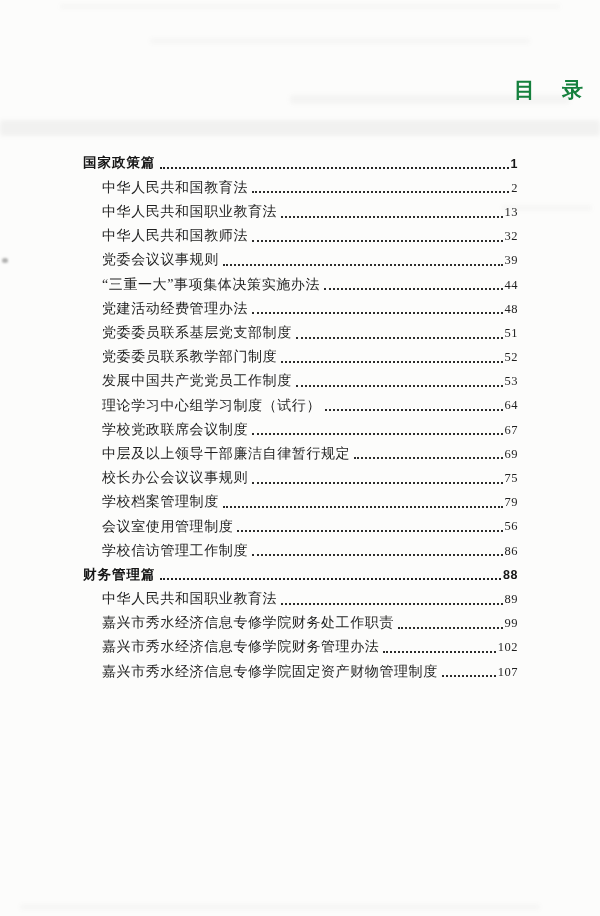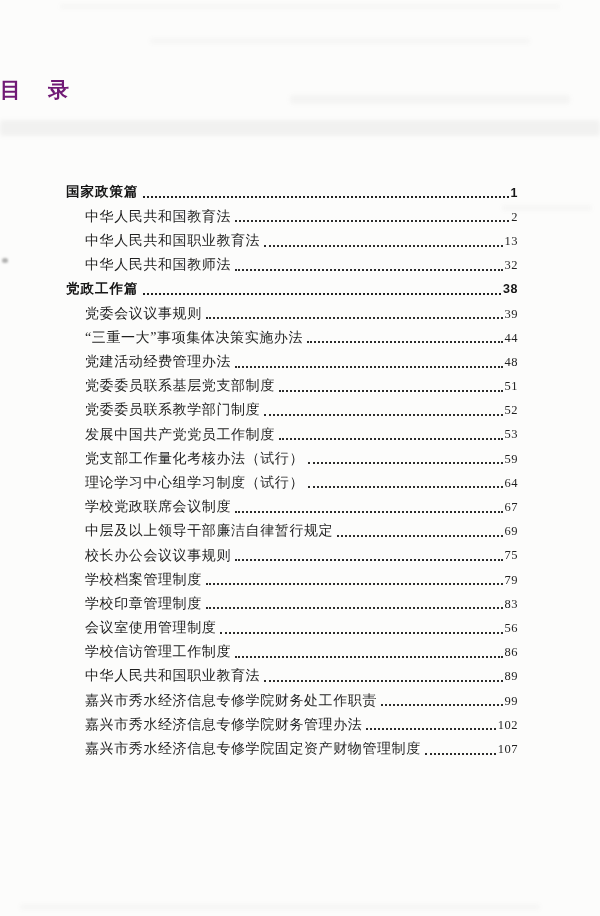--- a/index.html
+++ b/index.html
@@ -38,33 +38,32 @@
     border-radius: 50%;
     pointer-events: none;
   }
 
   .doc-title {
     position: absolute;
     top: 76px;
     left: 0;
     right: 14px;
     margin: 0;
-    text-align: left;
+    text-align: right;
     font-size: 21px;
     font-weight: bold;
     letter-spacing: 3px;
-    color: #701a75;
+    color: #15803d;
   }
 
   .toc {
     position: absolute;
     top: 148px;
-    left: 66px;
+    left: 83px;
     right: 82px;
-    margin-top: 29px;
   }
   .row {
     display: flex;
     align-items: flex-end;
     height: 24.2px;
   }
   .row .label {
     font-size: 14px;
     line-height: 1.25;
     letter-spacing: 0.6px;
@@ -127,99 +126,89 @@
       <div class="row item">
       <span class="label">中华人民共和国职业教育法</span>
       <span class="leader"></span>
       <span class="num">13</span>
     </div>
       <div class="row item">
       <span class="label">中华人民共和国教师法</span>
       <span class="leader"></span>
       <span class="num">32</span>
     </div>
+      <div class="row item">
+      <span class="label">党委会议议事规则</span>
+      <span class="leader"></span>
+      <span class="num">39</span>
+    </div>
+      <div class="row item">
+      <span class="label">“三重一大”事项集体决策实施办法</span>
+      <span class="leader"></span>
+      <span class="num">44</span>
+    </div>
+      <div class="row item">
+      <span class="label">党建活动经费管理办法</span>
+      <span class="leader"></span>
+      <span class="num">48</span>
+    </div>
+      <div class="row item">
+      <span class="label">党委委员联系基层党支部制度</span>
+      <span class="leader"></span>
+      <span class="num">51</span>
+    </div>
+      <div class="row item">
+      <span class="label">党委委员联系教学部门制度</span>
+      <span class="leader"></span>
+      <span class="num">52</span>
+    </div>
+      <div class="row item">
+      <span class="label">发展中国共产党党员工作制度</span>
+      <span class="leader"></span>
+      <span class="num">53</span>
+    </div>
+      <div class="row item">
+      <span class="label">理论学习中心组学习制度（试行）</span>
+      <span class="leader"></span>
+      <span class="num">64</span>
+    </div>
+      <div class="row item">
+      <span class="label">学校党政联席会议制度</span>
+      <span class="leader"></span>
+      <span class="num">67</span>
+    </div>
+      <div class="row item">
+      <span class="label">中层及以上领导干部廉洁自律暂行规定</span>
+      <span class="leader"></span>
+      <span class="num">69</span>
+    </div>
+      <div class="row item">
+      <span class="label">校长办公会议议事规则</span>
+      <span class="leader"></span>
+      <span class="num">75</span>
+    </div>
+      <div class="row item">
+      <span class="label">学校档案管理制度</span>
+      <span class="leader"></span>
+      <span class="num">79</span>
+    </div>
+      <div class="row item">
+      <span class="label">会议室使用管理制度</span>
+      <span class="leader"></span>
+      <span class="num">56</span>
+    </div>
+      <div class="row item">
+      <span class="label">学校信访管理工作制度</span>
+      <span class="leader"></span>
+      <span class="num">86</span>
+    </div>
       <div class="row section">
-      <span class="label">党政工作篇</span>
-      <span class="leader"></span>
-      <span class="num">38</span>
-    </div>
-      <div class="row item">
-      <span class="label">党委会议议事规则</span>
-      <span class="leader"></span>
-      <span class="num">39</span>
-    </div>
-      <div class="row item">
-      <span class="label">“三重一大”事项集体决策实施办法</span>
-      <span class="leader"></span>
-      <span class="num">44</span>
-    </div>
-      <div class="row item">
-      <span class="label">党建活动经费管理办法</span>
-      <span class="leader"></span>
-      <span class="num">48</span>
-    </div>
-      <div class="row item">
-      <span class="label">党委委员联系基层党支部制度</span>
-      <span class="leader"></span>
-      <span class="num">51</span>
-    </div>
-      <div class="row item">
-      <span class="label">党委委员联系教学部门制度</span>
-      <span class="leader"></span>
-      <span class="num">52</span>
-    </div>
-      <div class="row item">
-      <span class="label">发展中国共产党党员工作制度</span>
-      <span class="leader"></span>
-      <span class="num">53</span>
-    </div>
-      <div class="row item">
-      <span class="label">党支部工作量化考核办法（试行）</span>
-      <span class="leader"></span>
-      <span class="num">59</span>
-    </div>
-      <div class="row item">
-      <span class="label">理论学习中心组学习制度（试行）</span>
-      <span class="leader"></span>
-      <span class="num">64</span>
-    </div>
-      <div class="row item">
-      <span class="label">学校党政联席会议制度</span>
-      <span class="leader"></span>
-      <span class="num">67</span>
-    </div>
-      <div class="row item">
-      <span class="label">中层及以上领导干部廉洁自律暂行规定</span>
-      <span class="leader"></span>
-      <span class="num">69</span>
-    </div>
-      <div class="row item">
-      <span class="label">校长办公会议议事规则</span>
-      <span class="leader"></span>
-      <span class="num">75</span>
-    </div>
-      <div class="row item">
-      <span class="label">学校档案管理制度</span>
-      <span class="leader"></span>
-      <span class="num">79</span>
-    </div>
-      <div class="row item">
-      <span class="label">学校印章管理制度</span>
-      <span class="leader"></span>
-      <span class="num">83</span>
-    </div>
-      <div class="row item">
-      <span class="label">会议室使用管理制度</span>
-      <span class="leader"></span>
-      <span class="num">56</span>
-    </div>
-      <div class="row item">
-      <span class="label">学校信访管理工作制度</span>
-      <span class="leader"></span>
-      <span class="num">86</span>
+      <span class="label">财务管理篇</span>
+      <span class="leader"></span>
+      <span class="num">88</span>
     </div>
       <div class="row item">
       <span class="label">中华人民共和国职业教育法</span>
       <span class="leader"></span>
       <span class="num">89</span>
     </div>
       <div class="row item">
       <span class="label">嘉兴市秀水经济信息专修学院财务处工作职责</span>
       <span class="leader"></span>
       <span class="num">99</span>

